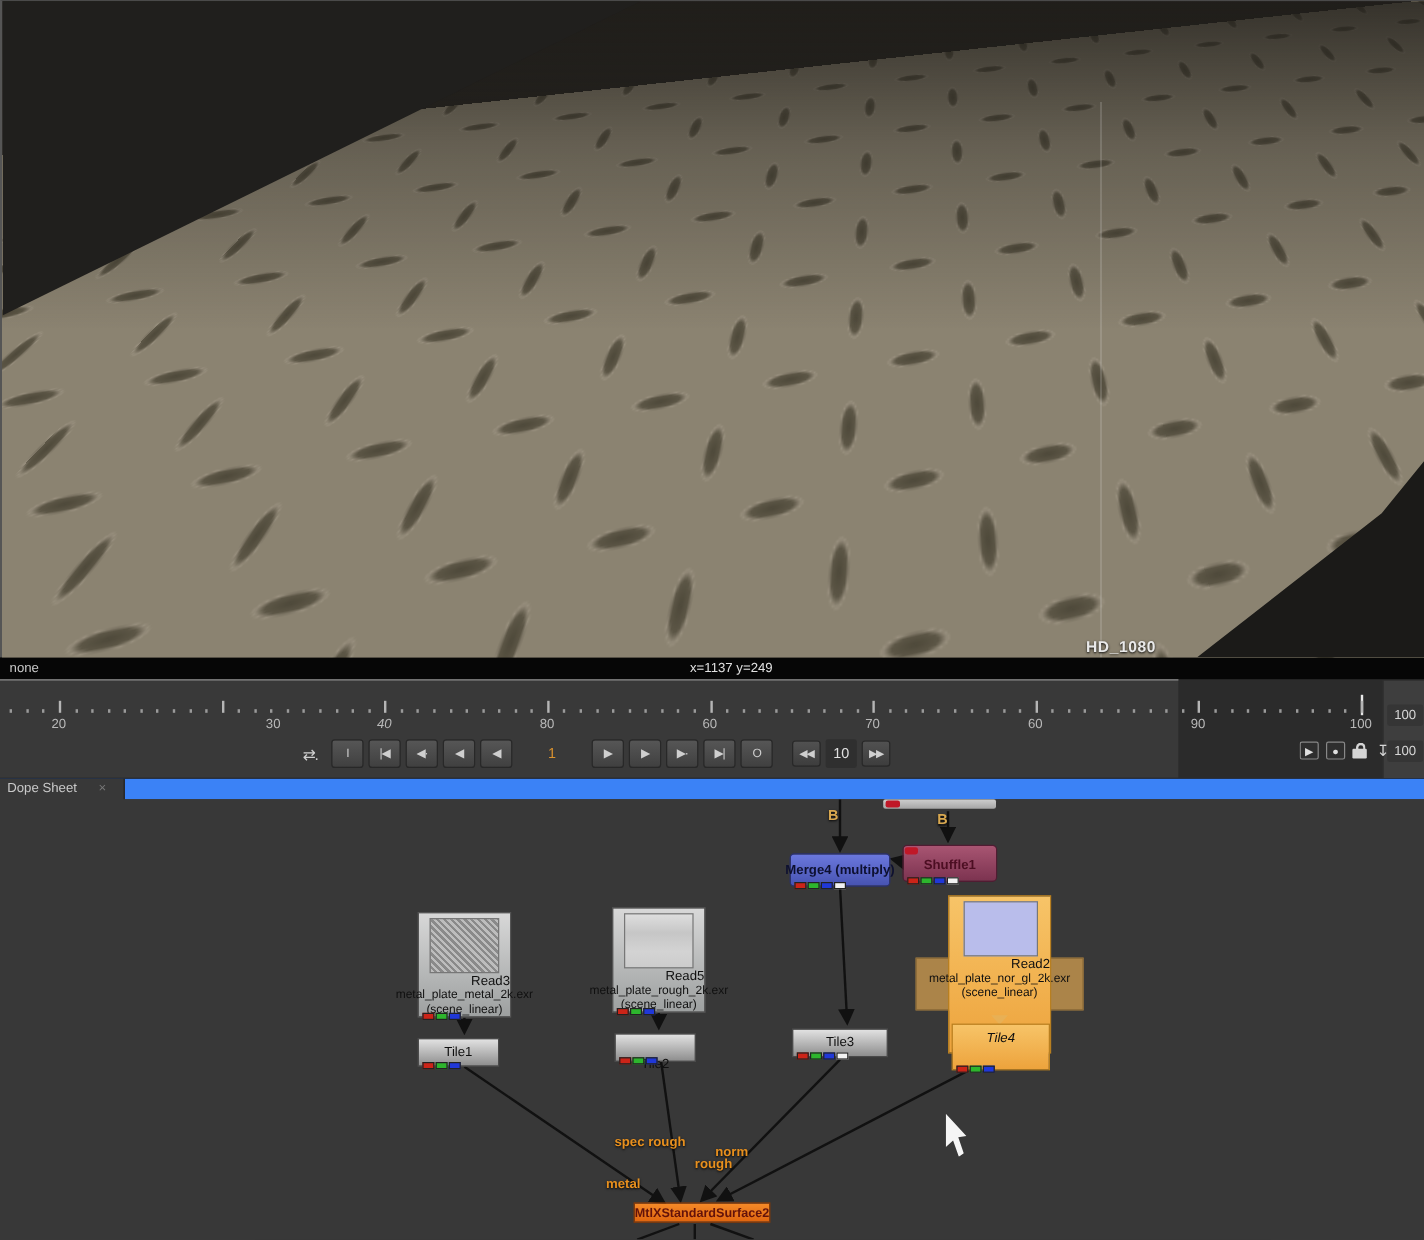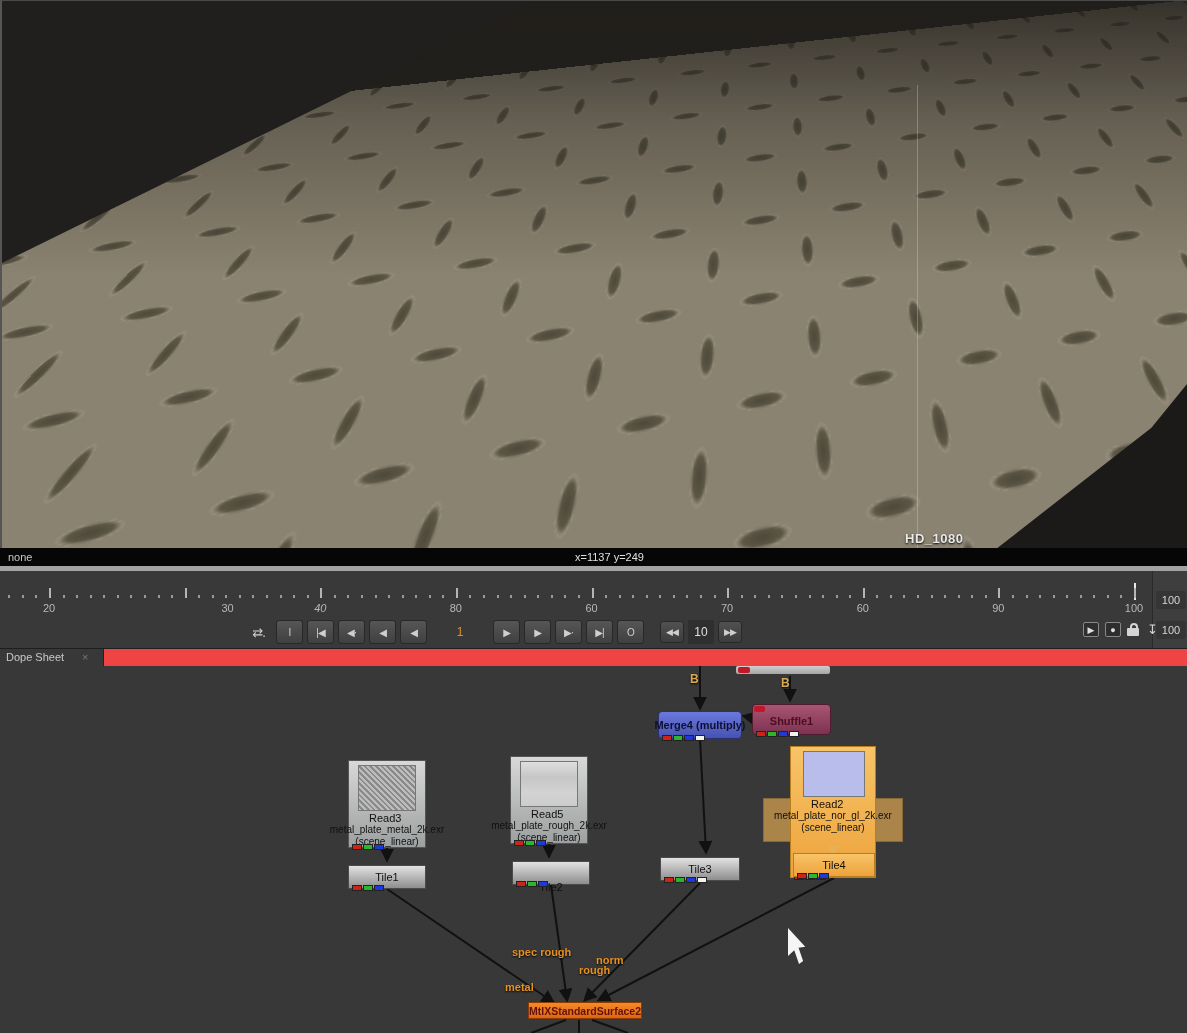--- a/index.html
+++ b/index.html
@@ -30,22 +30,22 @@
   #format-label { position:absolute; left:903px; top:530px; color:#e9e9e9; font-size:13px;
     font-weight:bold; text-shadow:0 1px 2px #000; letter-spacing:0.5px; }
 
   
   #statusbar { position:absolute; left:0; top:548px; width:1187px; height:18px; background:#060606;
     color:#c8c8c8; font-size:11px; }
   #status-left { position:absolute; left:8px; top:3px; }
   #status-coords { position:absolute; left:575px; top:3px; color:#e0e0e0; }
 
   
-  #timeline { position:absolute; left:0; top:566px; width:1187px; height:82px; background:#393939;
-    border-top:5px solid #a3a3a3; }
+  #timeline { position:absolute; left:0; top:566px; width:982px; height:82px; background:#393939;
+    border-top:1px solid #a3a3a3; }
   #ruler { position:absolute; left:0; top:0; width:1150px; height:46px; }
   .tick { position:absolute; top:24px; width:2px; height:3px; background:#9a9a9a; }
   .tick.major { top:17px; height:10px; width:2px; background:#b5b5b5; }
   .tick-label { position:absolute; top:31px; transform:translateX(-50%); color:#b8b8b8; font-size:11px; }
   #playhead { position:absolute; left:1134px; top:12px; width:2px; height:17px; background:#e8e8e8; }
   #range-fields { position:absolute; left:1152px; top:0; width:35px; height:82px; background:#3e3e3e;
     border-left:1px solid #2a2a2a; }
   .range-field { position:absolute; left:3px; width:30px; height:18px; color:#d5d5d5; font-size:11px;
     text-align:center; line-height:18px; background:#353535; border-radius:2px; }
 
@@ -63,30 +63,30 @@
   #right-icons { position:absolute; left:1083px; top:51px; display:flex; gap:6px; align-items:center; }
   .ricon { width:16px; height:15px; background:#2e2e2e; border:1px solid #888; border-radius:2px;
     color:#e0e0e0; font-size:9px; display:flex; align-items:center; justify-content:center; }
   .lock-body { width:12px; height:8px; background:#d5d5d5; border-radius:1px; margin-top:6px; }
   .lock-shackle { position:absolute; top:1px; left:3px; width:8px; height:8px; border:2px solid #d5d5d5;
     border-bottom:none; border-radius:5px 5px 0 0; }
   .lockwrap { position:relative; width:14px; height:15px; }
   .tray { color:#d5d5d5; font-size:13px; }
 
   
-  #tabstrip { position:absolute; left:0; top:648px; width:1187px; height:18px; background:#ef4444;
+  #tabstrip { position:absolute; left:0; top:648px; width:1187px; height:18px; background:#3b82f6;
     border-top:1px solid #1e1e1e; }
   #dope-tab { position:absolute; left:0; top:0; width:104px; height:18px; background:#383838;
     border-right:1px solid #222; color:#c9c9c9; font-size:11px; padding:2px 6px; }
   #dope-close { position:absolute; left:82px; top:2px; color:#787878; font-size:11px; }
 
   
   #nodegraph { position:absolute; left:0; top:666px; width:1187px; height:367px; background:#383838; overflow:hidden; }
   #wires { position:absolute; inset:0; }
-  .node { position:absolute; font-size:11px; text-align:left; color:#101010;padding-left:20px; }
+  .node { position:absolute; font-size:11px; text-align:right; color:#101010; }
   .nlabel { white-space:nowrap; position:absolute; left:50%; transform:translateX(-50%); }
   .chips { position:absolute; left:3px; bottom:-3px; display:flex; gap:1px; }
   .chip { width:10px; height:6px; border:1px solid #222; }
   .c-r{background:#cc2418;} .c-g{background:#2db62d;} .c-b{background:#2038d8;} .c-w{background:#f2f2f2;}
 
   #topbar-node { left:736px; top:0px; width:94px; height:8px;
     background:linear-gradient(#cfcfcf,#a5a5a5); border-radius:2px; }
   #topbar-dot { position:absolute; left:2px; top:1px; width:12px; height:6px; background:#c01828; border-radius:2px; }
 
   .b-label { position:absolute; color:#d8a850; font-weight:bold; font-size:12px; text-shadow:0 1px 2px #000; }
@@ -106,29 +106,29 @@
     background-image:repeating-linear-gradient(45deg,#bdbdbd 0 2px,#8a8a8a 2px 4px),
       repeating-linear-gradient(-45deg,rgba(60,60,60,0.45) 0 3px,rgba(220,220,220,0.45) 3px 6px); }
   #read5-thumb { background:linear-gradient(180deg,#dedede 0%,#c6c6c6 35%,#d3d3d3 70%,#cccccc 100%); }
   #read2-thumb { background:#b9bdeb; }
   .read-name { position:absolute; top:51px; width:100%; }
   .read-file { position:absolute; top:63px; left:50%; transform:translateX(-50%); white-space:nowrap;
     font-size:10px; }
   .read-cs { position:absolute; top:75px; left:50%; transform:translateX(-50%); white-space:nowrap;
     font-size:10px; }
 
-  .tile-node { width:78px; height:24px; background:linear-gradient(#e2e2e2,#8e8e8e);
+  .tile-node { width:68px; height:24px; background:linear-gradient(#e2e2e2,#8e8e8e);
     border:1px solid #4a4a4a; line-height:22px; }
 
   #read2-band { left:763px; top:132px; width:140px; height:44px; background:#ab8449; border:1px solid #8a6a38; }
   #read2-node { left:790px; top:80px; width:86px; height:132px;
     background:linear-gradient(#f7c468,#eda33c); border:1px solid #b87f20;text-decoration:underline; }
   #read2-node .thumb { left:12px; width:62px; }
-  #tile4-node { left:793px; top:187px; width:82px; height:24px;
-    background:linear-gradient(#f7c468,#eda33c); border:1px solid #b87f20; line-height:22px; }
+  #tile4-node { left:793px; top:187px; width:82px; height:39px;
+    background:linear-gradient(#f7c468,#eda33c); border:1px solid #b87f20; line-height:22px;font-style:italic; }
   #read2-outarrow { position:absolute; left:826px; top:180px; width:0; height:0;
     border-left:7px solid transparent; border-right:7px solid transparent; border-top:8px solid #e8b055; }
 
   #surface-node { left:528px; top:336px; width:114px; height:17px;
     background:linear-gradient(#f58a28,#df650f); border:1px solid #8a3a06;
     line-height:16px; font-size:10.5px; font-weight:bold; color:#63120a; }
   .input-label { position:absolute; color:#e8901e; font-weight:bold; font-size:11px;
     text-shadow:0 1px 2px #000; white-space:nowrap; }
 
   #cursor { position:absolute; left:788px; top:262px; width:24px; height:36px; background:#f5f5f5;

